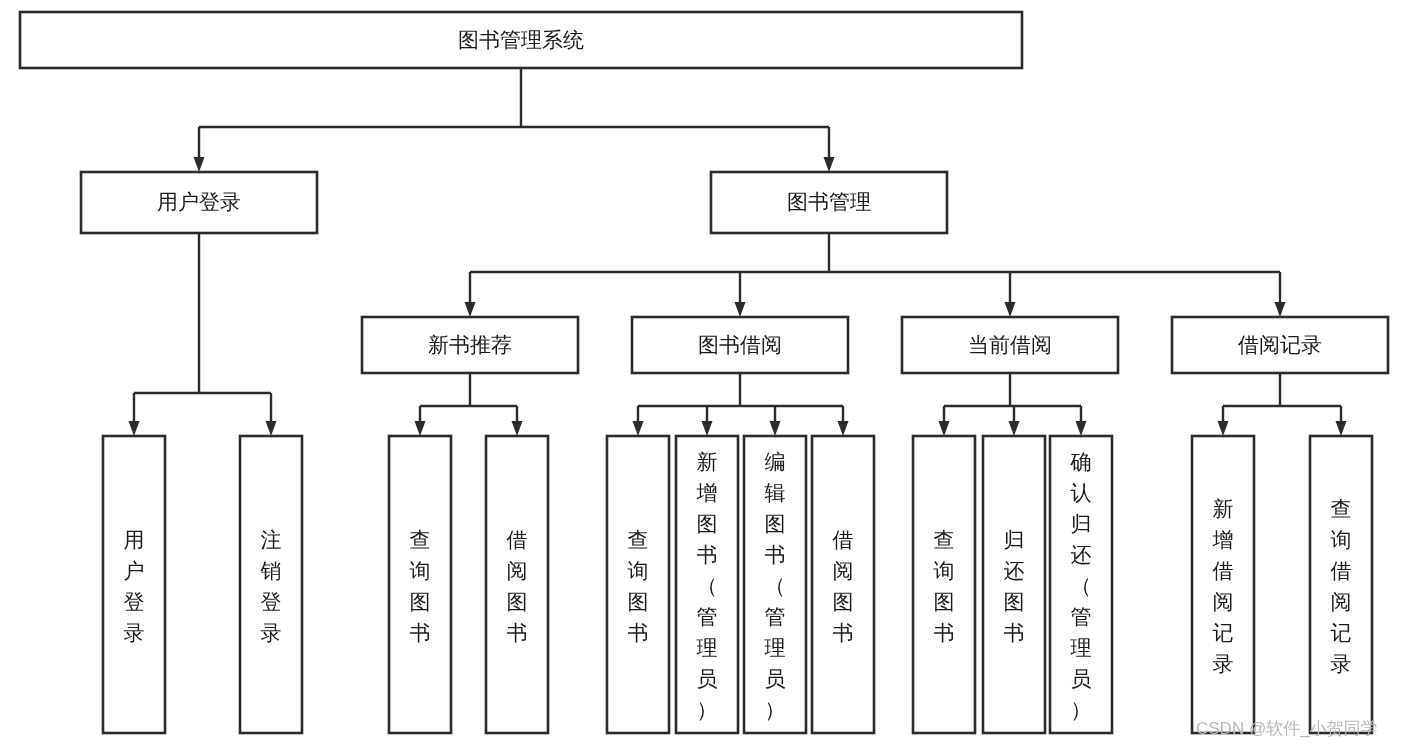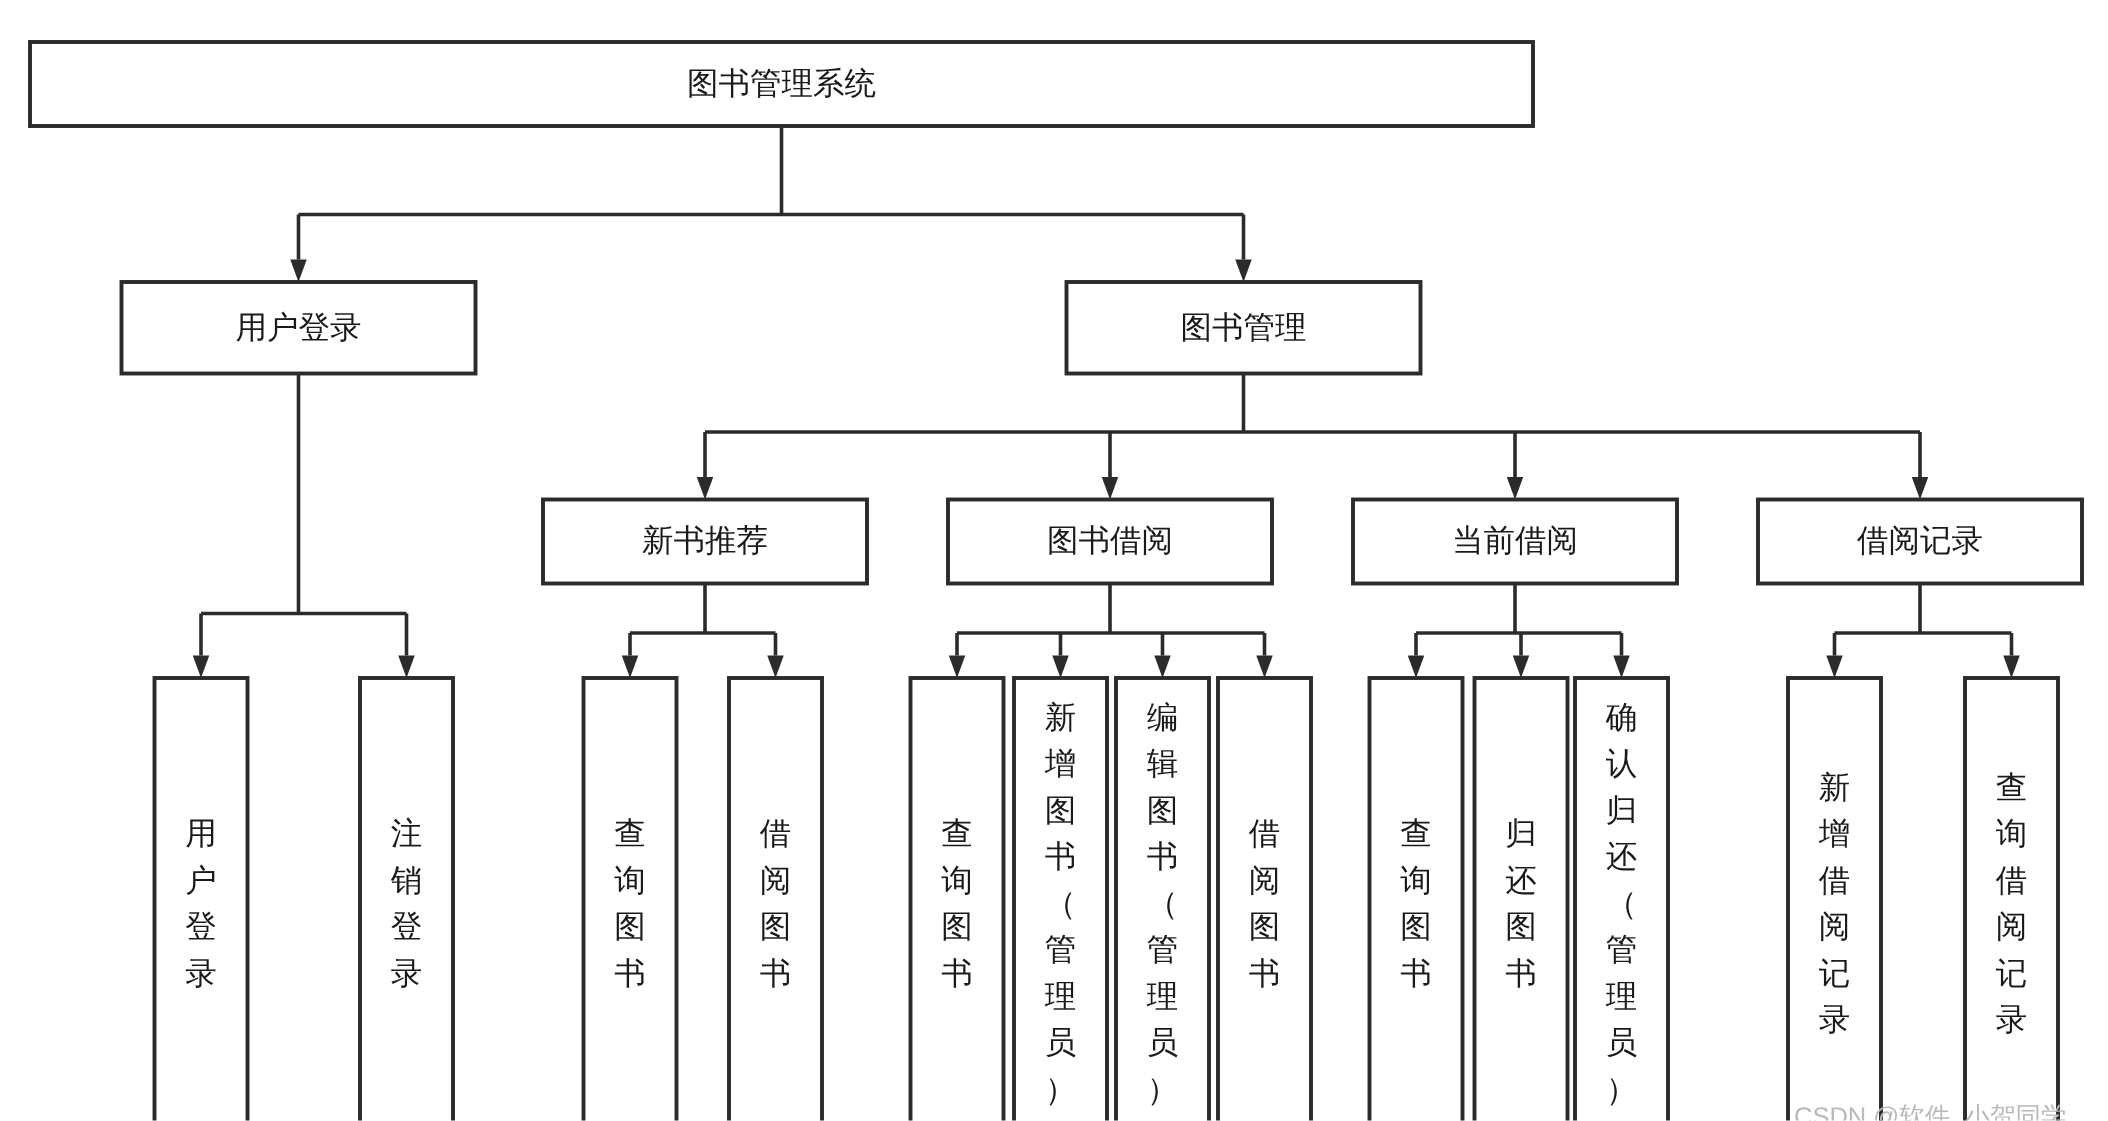--- a/index.html
+++ b/index.html
@@ -10,21 +10,21 @@
   body {
     width: 1405px;
     height: 747px;
     font-family: "Liberation Sans", "DejaVu Sans", sans-serif;
     overflow: hidden;
     position: relative;
   }
   #diagram-root {
     position: absolute;
     left: 0;
-    top: 16px;
+    top: 0;
     width: 1405px;
     height: 564px;
   }
   svg {
     display: block;
   }
   .node-box {
     fill: #ffffff;
     stroke: #2b2b2b;
     stroke-width: 2.6;

